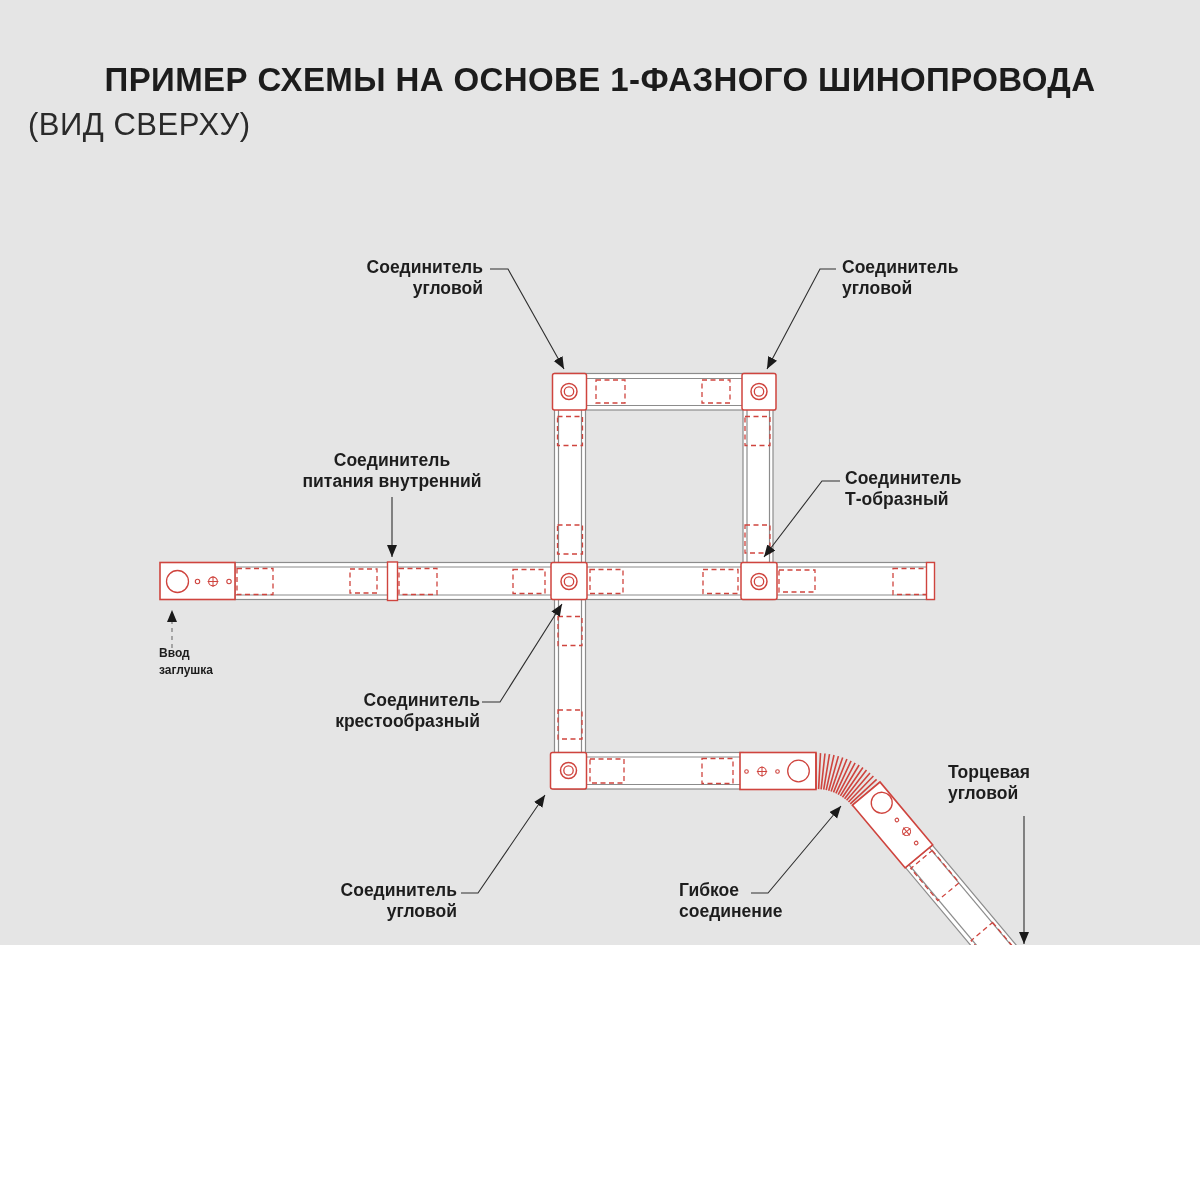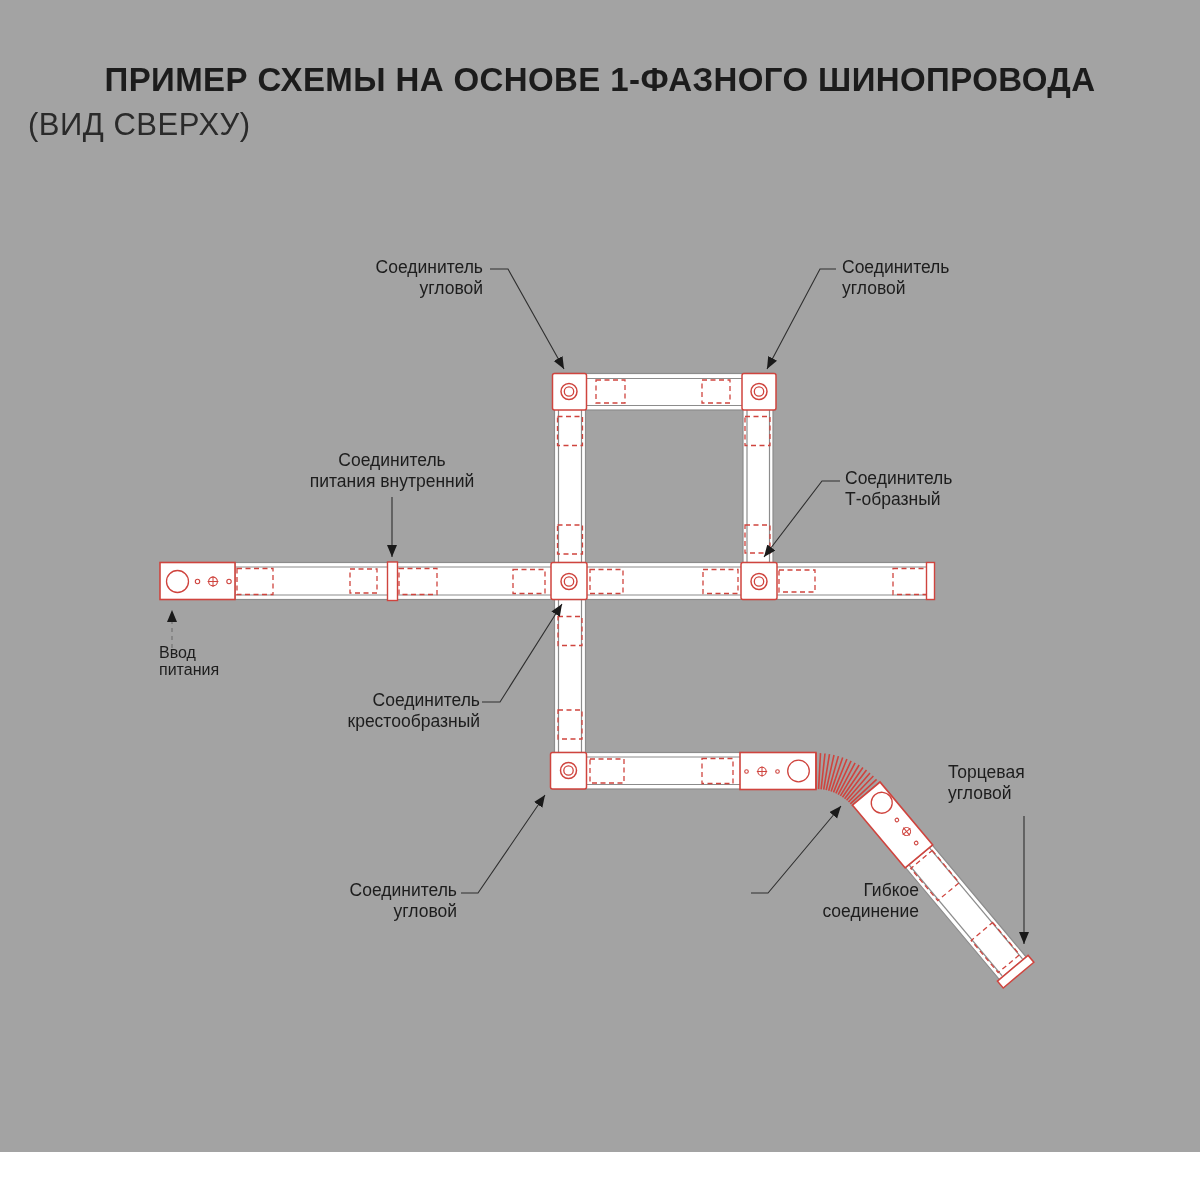--- a/index.html
+++ b/index.html
@@ -1,33 +1,33 @@
 <!DOCTYPE html>
 <html><head>
 <meta charset="utf-8">
 <style>
   html,body{margin:0;padding:0;background:#ffffff;}
   .canvas{
-    position:relative;width:1200px;height:1152px;background:#a3a3a3;
+    position:relative;width:1200px;height:945px;background:#e5e5e5;
     font-family:"Liberation Sans","DejaVu Sans",sans-serif;overflow:hidden;
   }
   .canvas svg{position:absolute;left:0;top:0;}
   .title{
     position:absolute;left:0;top:61px;width:1200px;text-align:center;
     font-size:33px;font-weight:700;letter-spacing:.4px;color:#1c1c1c;line-height:38px;
   }
   .subtitle{
     position:absolute;left:0;top:106px;width:1200px;text-align:left;
     font-size:31px;font-weight:300;color:#2a2a2a;line-height:38px;letter-spacing:.5px;margin-left:28px;
   }
   .callout{position:absolute;font-size:17.5px;line-height:21px;color:#1d1d1d;}
-  .callout span{display:block;}
+  .callout span{display:block;font-weight:bold;}
   .al-right{text-align:right;}
   .al-center{text-align:center;}
-  .small{font-size:16px;line-height:16.5px;}
+  .small{font-size:12px;line-height:16.5px;}
 </style>
 </head>
 <body>
 
 <div class="canvas">
 
   <div class="title">ПРИМЕР СХЕМЫ НА ОСНОВЕ 1-ФАЗНОГО ШИНОПРОВОДА</div>
   <div class="subtitle">(ВИД СВЕРХУ)</div>
 
   <svg width="1200" height="1200" viewBox="0 0 1200 1200">
@@ -222,34 +222,34 @@
     <span>питания внутренний</span>
   </div>
 
   <div class="callout" style="left:845px;top:468px;width:250px;">
     <span>Соединитель</span>
     <span>Т-образный</span>
   </div>
 
   <div class="callout small" style="left:159px;top:645px;width:120px;">
     <span>Ввод</span>
-    <span>питания</span>
+    <span>заглушка</span>
   </div>
 
   <div class="callout al-right" style="left:230px;top:690px;width:250px;">
     <span>Соединитель</span>
     <span>крестообразный</span>
   </div>
 
   <div class="callout al-right" style="left:207px;top:880px;width:250px;">
     <span>Соединитель</span>
     <span>угловой</span>
   </div>
 
-  <div class="callout" style="left:719px;top:880px;width:200px;text-align:right;">
+  <div class="callout" style="left:679px;top:880px;width:200px;">
     <span>Гибкое</span>
     <span>соединение</span>
   </div>
 
   <div class="callout" style="left:948px;top:762px;width:160px;">
     <span>Торцевая</span>
     <span>угловой</span>
   </div>
 
 </div>

